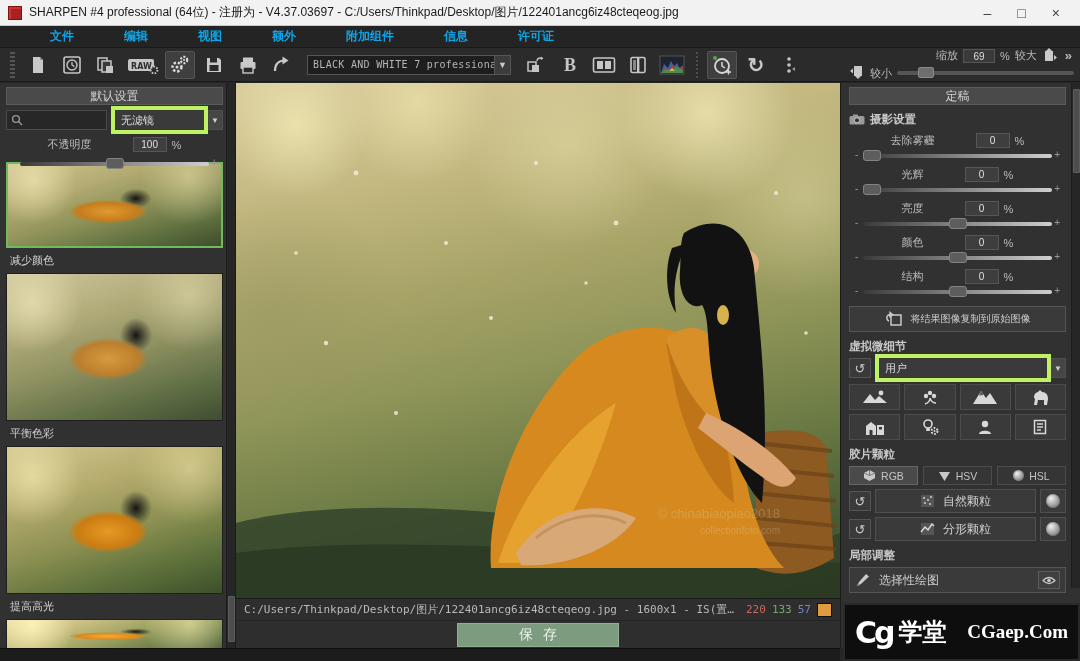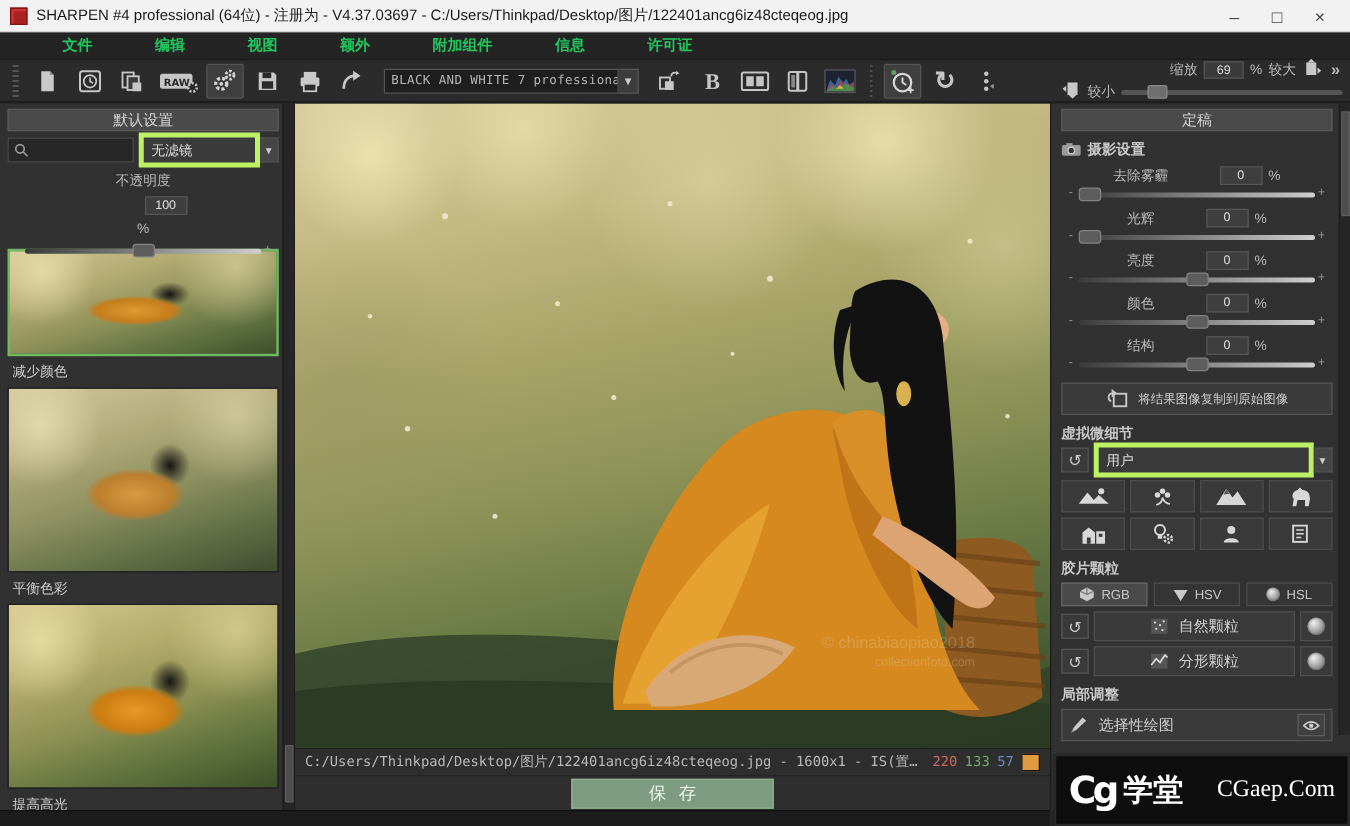--- a/index.html
+++ b/index.html
@@ -8,21 +8,21 @@
 
   
   .titlebar { height:26px; background:#f2f2f2; border-bottom:1px solid #c9c9c9; display:flex; align-items:center; padding:0 8px; color:#111; }
   .appicon { width:14px; height:14px; background:#a92222; border:1px solid #7c1414; margin-right:7px; box-shadow:inset 2px 2px 0 #c33; }
   .title-text { font-size:12px; color:#1a1a1a; white-space:nowrap; overflow:hidden; }
   .winbtns { margin-left:auto; display:flex; gap:26px; padding-right:12px; color:#444; font-size:14px; }
   .winbtns span { cursor:default; line-height:14px; }
 
   
   .menubar { height:22px; background:#242424; display:flex; align-items:center; padding-left:26px; gap:2px; border-bottom:1px solid #1a1a1a; }
-  .menu-item { padding:2px 24px; color:#22c55e; font-weight:bold; font-size:12px; }
+  .menu-item { padding:2px 24px; color:#0ea5e9; font-weight:bold; font-size:12px; }
 
   
   .toolbar { height:34px; background:#2b2b2b; border-bottom:1px solid #191919; display:flex; align-items:center; padding:0 6px 0 10px; gap:4px; }
   .tgrip { width:5px; height:26px; background:repeating-linear-gradient(180deg,#555 0 2px,transparent 2px 4px); margin-right:4px; }
   .tbtn { width:30px; height:28px; display:flex; align-items:center; justify-content:center; border-radius:2px; color:#c6c6c6; }
   .tbtn.active { background:#3f3f3f; border:1px solid #555; }
   .tbtn svg { display:block; }
   .glyph { font-size:17px; color:#c6c6c6; line-height:1; }
   .preset-dd { display:flex; align-items:center; margin:0 6px; }
   .preset-dd .pd-text { width:188px; height:20px; background:#1e1e1e; border:1px solid #555; color:#b5b5b5; font-family:"DejaVu Sans Mono", monospace; font-size:10px; display:flex; align-items:center; padding:0 5px; letter-spacing:.3px; white-space:nowrap; overflow:hidden; }
@@ -42,21 +42,21 @@
 
   
   .left-panel { width:236px; background:#313131; border-right:1px solid #1b1b1b; position:relative; padding:4px 12px 0 6px; display:flex; flex-direction:column; gap:5px; overflow:hidden; }
   .panel-header { height:18px; background:#4a4a4a; border:1px solid #5a5a5a; color:#d5d5d5; text-align:center; font-size:12px; line-height:16px; }
   .lp-row { display:flex; gap:4px; align-items:center; }
   .search-box { flex:1; height:20px; background:#272727; border:1px solid #4a4a4a; display:flex; align-items:center; padding:0 4px; gap:4px; }
   .search-box input { flex:1; background:transparent; border:none; outline:none; color:#ccc; font-size:11px; width:60px; }
   .dd { width:112px; height:20px; display:flex; align-items:center; }
   .dd .dd-text { flex:1; height:100%; background:#3a3a3a; border:4px solid #bef264; display:flex; align-items:center; padding:10px 6px; color:#ddd; font-size:11px; }
   .dd .dd-arrow { width:15px; height:100%; background:#464646; border:1px solid #4f4f4f; border-left:none; color:#ccc; font-size:8px; display:flex; align-items:center; justify-content:center; }
-  .op-row { display:flex; align-items:center; justify-content:center; gap:5px; font-size:11px; color:#bbb; margin-top:2px;flex-direction:column; }
+  .op-row { display:flex; align-items:center; justify-content:center; gap:5px; font-size:11px; color:#bbb; margin-top:2px; }
   .val-box { width:34px; height:15px; background:#3e3e3e; border:1px solid #565656; color:#e0e0e0; text-align:center; font-size:10px; line-height:14px;margin-left:36px; }
   .slider { position:relative; height:12px; margin:0 6px; }
   .slider .track { position:absolute; left:8px; right:8px; top:5px; height:4px; border-radius:2px; background:linear-gradient(90deg,#3a3a3a,#cfcfcf); }
   .slider .minus,.slider .plus { position:absolute; top:0; font-size:10px; color:#999; }
   .slider .minus { left:0; } .slider .plus { right:0; }
   .sthumb { position:absolute; top:1px; width:18px; height:11px; background:#5d5d5d; border:1px solid #838383; border-radius:3px; }
   .pos-c { left:calc(50% - 9px); } .pos-l { left:8px; }
   .thumb { border:1px solid #1f1f1f; background-size:cover; flex-shrink:0; }
   .thumb.sel { border:2px solid #6fba5c; }
   .mini { background:
@@ -109,21 +109,21 @@
   .grain-main { flex:1; height:24px; background:#3a3a3a; border:1px solid #4f4f4f; display:flex; align-items:center; justify-content:center; gap:8px; color:#cfcfcf; font-size:12px; }
   .sphere-btn { width:26px; height:24px; background:#3a3a3a; border:1px solid #4f4f4f; display:flex; align-items:center; justify-content:center; }
   .sphere { width:14px; height:14px; border-radius:50%; background:radial-gradient(circle at 35% 30%, #f0f0f0, #9a9a9a 60%, #6e6e6e); box-shadow:inset 0 0 2px #555; }
   .sel-row { display:flex; align-items:center; height:26px; background:#3a3a3a; border:1px solid #555; padding:0 5px; gap:8px; color:#cfcfcf; font-size:12px; }
   .eye-btn { margin-left:auto; width:22px; height:18px; border:1px solid #5c5c5c; background:#404040; display:flex; align-items:center; justify-content:center; }
 
   
   .banner { position:absolute; right:0; bottom:0; width:237px; height:58px; background:#0e0e0e; border:2px solid #2a2a2a; display:flex; align-items:center; padding:0 10px; gap:6px; z-index:6; }
   .logo-cg { color:#fff; font-size:30px; font-weight:bold; letter-spacing:-3px; font-family:"DejaVu Sans", sans-serif; }
   .logo-school { color:#fff; font-size:24px; font-weight:bold; }
-  .logo-site { color:#fff; font-size:19px; font-weight:normal; font-family:"Liberation Serif", serif; margin-left:auto; }
+  .logo-site { color:#fff; font-size:19px; font-weight:bold; font-family:"Liberation Serif", serif; margin-left:auto; }
 </style>
 </head>
 <body>
 
 <div class="app">
 
   <div class="titlebar">
     <span class="appicon"></span>
     <span class="title-text">SHARPEN #4 professional (64位) - 注册为 - V4.37.03697 - C:/Users/Thinkpad/Desktop/图片/122401ancg6iz48cteqeog.jpg</span>
     <div class="winbtns">

